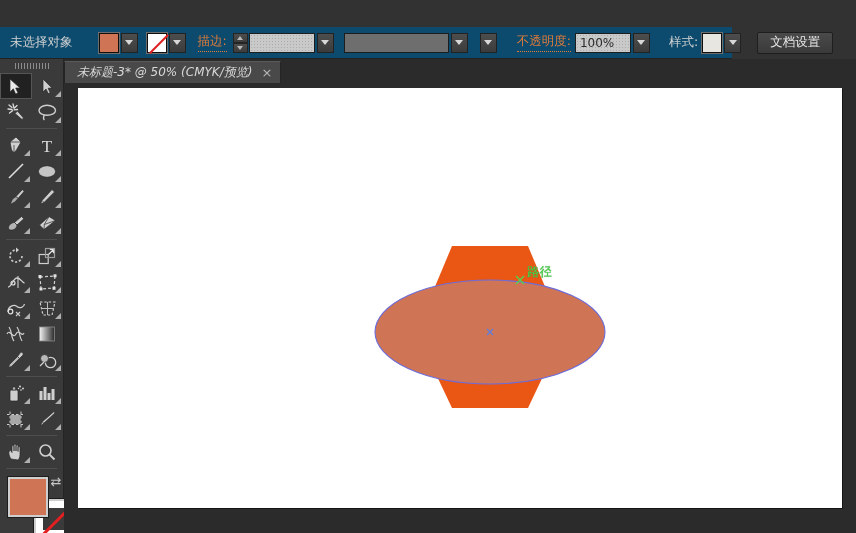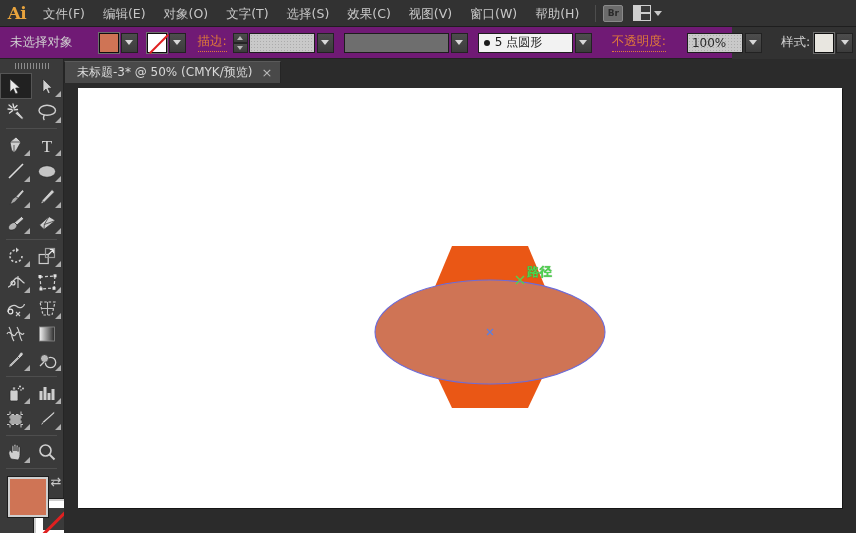--- a/index.html
+++ b/index.html
@@ -39,21 +39,21 @@
   .arrange-ico::before{content:"";position:absolute;left:0;top:0;width:7px;height:100%;background:#cfcfcf;}
   .arrange-ico::after{content:"";position:absolute;left:7px;top:6px;right:0;height:1.5px;background:#cfcfcf;}
   .caret{
     width:0;height:0;border-left:4px solid transparent;border-right:4px solid transparent;
     border-top:5px solid #c8c8c8;
   }
 
   
   #controlbar{
     position:absolute; left:0; top:27px; width:732px; height:32px;
-    background:#701a75; display:flex; align-items:center;
+    background:#0c4a6e; display:flex; align-items:center;
     border-bottom:1px solid #222; padding-left:4px;text-align:right;
   }
   .grip{
     width:8px; height:22px; margin-right:6px;
     background:repeating-linear-gradient(to bottom,#8d8d8d 0px,#8d8d8d 1px,#373737 1px,#373737 3px);
   }
   .cb-label{ color:#d2d2d2; font-size:12.5px; white-space:nowrap; }
   .cb-label-orange{
     color:#E07B39; font-size:12.5px; white-space:nowrap;
     border-bottom:1px dotted #E07B39; padding-bottom:1px;
@@ -119,21 +119,21 @@
   }
 
   
   #tabbar{
     position:absolute; left:64px; top:59px; width:792px; height:24px;
     background:#2b2b2b; display:flex; align-items:flex-end;
   }
   .doc-tab{
     height:22px; background:#494949; display:flex; align-items:center;
     padding:0 8px 0 12px; gap:9px; border-top:1px solid #5a5a5a;
-    border-left:1px solid #252525; border-right:1px solid #252525;
+    border-left:1px solid #252525; border-right:1px solid #252525;font-style:italic;
   }
   .doc-tab-label{ color:#d8d8d8; font-size:12px; white-space:nowrap; }
   .tab-close{ color:#b9b9b9; font-size:13px; line-height:1; }
 
   
   #toolpanel{
     position:absolute; left:0; top:59px; width:64px; height:474px;
     background:#3a3a3a; border-right:1px solid #252525;
   }
   .tp-grip{
@@ -182,47 +182,29 @@
   #canvaswrap{
     position:absolute; left:64px; top:83px; width:792px; height:450px;
     background:#2b2b2b; overflow:hidden;
   }
   #artboard{
     position:absolute; left:14px; top:5px; width:764px; height:420px;
     background:#ffffff; box-shadow:1px 1px 0 #151515;
   }
   #artsvg{ position:absolute; left:0; top:0; }
   .guide-label{
-    position:absolute; color:#4FD44F; font-size:12.5px; font-weight:bold;
+    position:absolute; color:#4FD44F; font-size:12.5px; font-weight:normal;
     white-space:nowrap; text-shadow:0 0 1px #2a8a2a;
   }
 </style>
 </head>
 <body>
 
 <div id="app">
 
-  <div id="menubar">
-    <div class="ai-logo">Ai</div>
-    <div class="menu-item">文件(F)</div>
-    <div class="menu-item">编辑(E)</div>
-    <div class="menu-item">对象(O)</div>
-    <div class="menu-item">文字(T)</div>
-    <div class="menu-item">选择(S)</div>
-    <div class="menu-item">效果(C)</div>
-    <div class="menu-item">视图(V)</div>
-    <div class="menu-item">窗口(W)</div>
-    <div class="menu-item">帮助(H)</div>
-    <div class="mb-sep"></div>
-    <div class="br-btn">Br</div>
-    <div class="arrange-btn">
-      <div class="arrange-ico"></div>
-      <div class="caret"></div>
-    </div>
-  </div>
 
   <div id="controlbar">
     <div class="grip"></div>
     <div class="cb-label" style="margin-right:10px;">未选择对象</div>
     <div class="cb-sep"></div>
 
     <div style="display:flex;align-items:center;">
       <div class="swatch" style="background:#CF7455"></div>
       <div class="dd-btn">
           <div class="dd-caret"></div>
@@ -254,32 +236,28 @@
     </div>
 
     <div style="display:flex;align-items:center;margin-left:10px;">
       <div class="field-flat" style="width:105px;"></div>
       <div class="dd-btn">
           <div class="dd-caret"></div>
         </div>
     </div>
 
     <div style="display:flex;align-items:center;margin-left:10px;">
-      <div class="field-white" style="width:95px;">
-        <span class="dot"></span>
-        <span>5 点圆形</span>
-      </div>
       <div class="dd-btn">
           <div class="dd-caret"></div>
         </div>
     </div>
 
     <div class="cb-label-orange" style="margin-left:20px;">不透明度:</div>
 
-    <div style="display:flex;align-items:center;margin-left:21px;">
+    <div style="display:flex;align-items:center;margin-left:4px;">
       <div class="field-opacity">100%</div>
       <div class="dd-btn">
           <div class="dd-caret"></div>
         </div>
     </div>
 
     <div class="cb-label" style="margin-left:19px;">样式:</div>
     <div style="display:flex;align-items:center;margin-left:4px;">
       <div class="style-swatch"></div>
       <div class="dd-btn">

